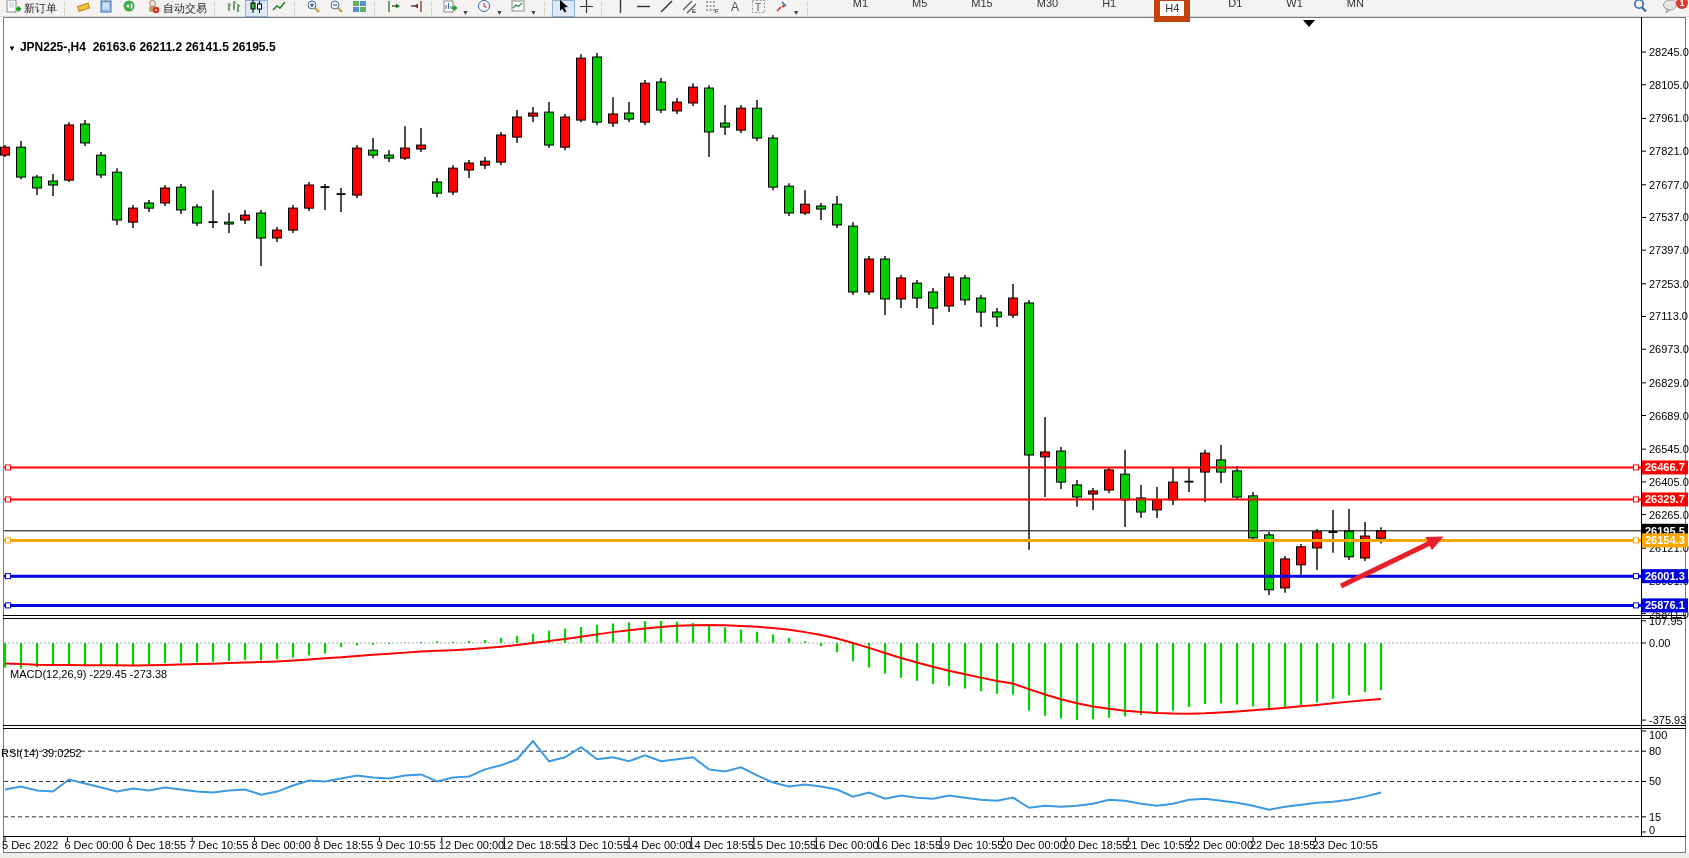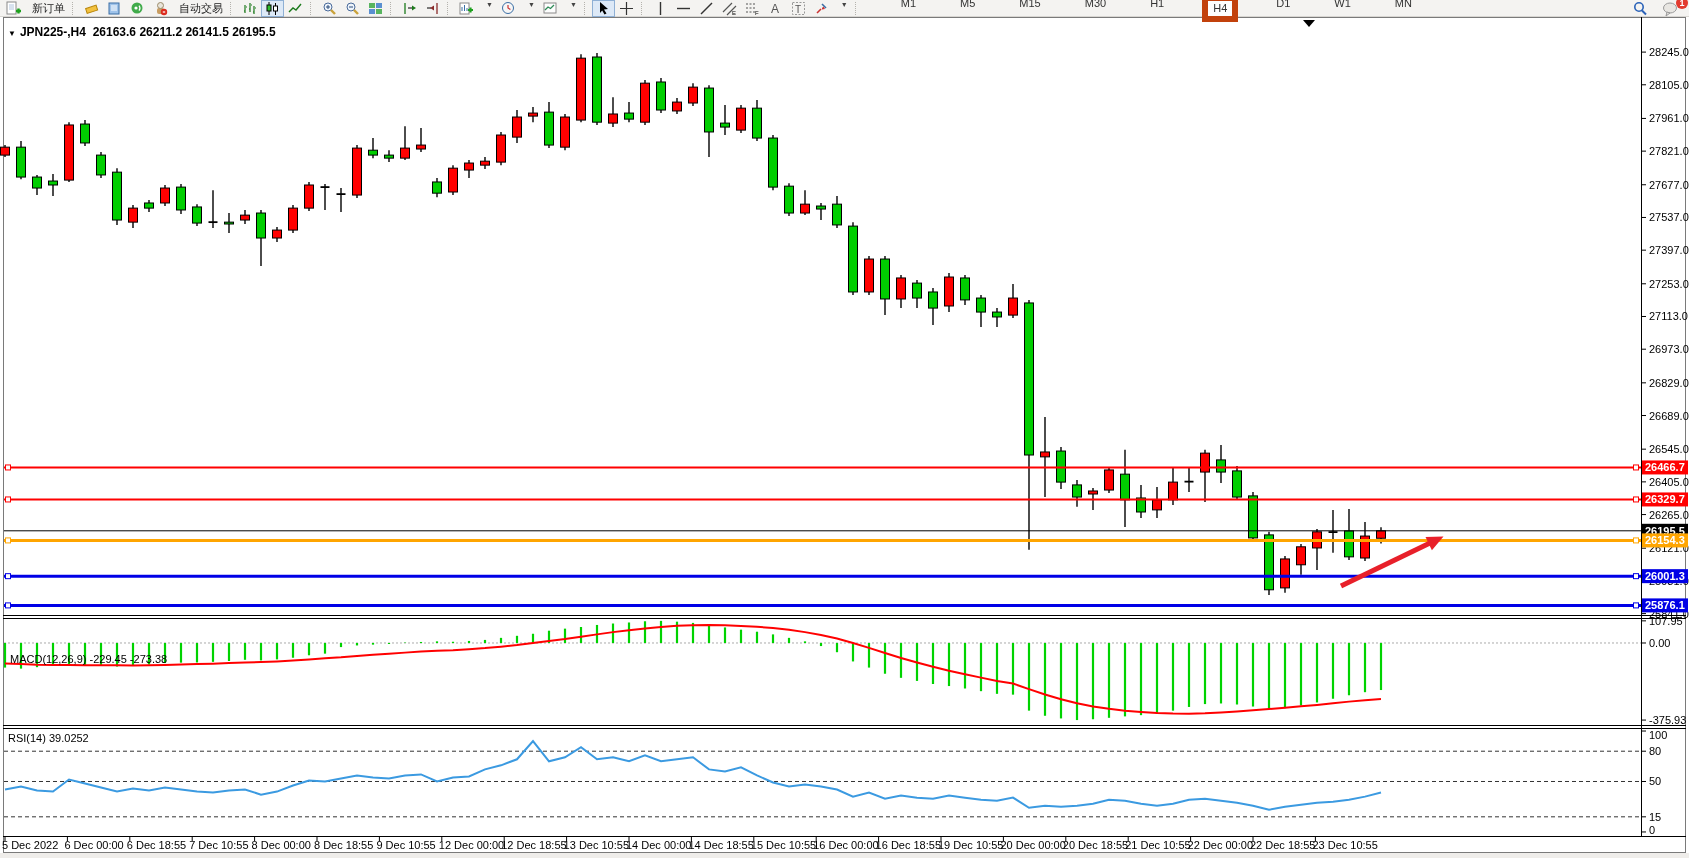--- a/index.html
+++ b/index.html
@@ -1,37 +1,37 @@
 <!DOCTYPE html>
 <html><head>
 <meta charset="utf-8">
 <style>
   html,body{margin:0;padding:0;background:#fff;}
   body{width:1689px;height:858px;position:relative;overflow:hidden;
        font-family:"Liberation Sans","DejaVu Sans",sans-serif;}
   
   #toolbar{position:absolute;left:0;top:0;width:1689px;height:17px;background:#f4f3f1;
            border-bottom:1px solid #d8d6d2;display:flex;align-items:center;padding:0 2px;box-sizing:border-box;z-index:5;}
-  .tb{height:15px;display:flex;align-items:flex-start;gap:11px;padding:0 3px;border:1px solid transparent;
+  .tb{height:15px;display:flex;align-items:flex-end;gap:3px;padding:0 3px;border:1px solid transparent;
       font-size:11px;color:#222;cursor:default;white-space:nowrap;}
   .tb.on{background:#dde9f7;border:1px solid #8fb0d5;}
   .sep{width:4px;height:13px;border-left:1px dotted #b5b3ae;margin:0 3px;}
   .caret{font-size:7px;color:#444;margin-left:1px;}
   .tf{font-size:11px;padding:1px 5px;height:13px;line-height:13px;color:#333;border:1px solid transparent;margin-left:32px;}
   .tf.on{background:#fdfdfd;border:6px solid #c2410c;}
   #tb-right{margin-left:auto;display:flex;align-items:center;gap:6px;padding-right:4px;}
   .badge{position:absolute;right:-6px;top:-4px;background:#e23a2e;color:#fff;border-radius:50%;
          width:12px;height:12px;font-size:9px;line-height:12px;text-align:center;font-weight:bold;}
   
   #chart-svg{position:absolute;left:0;top:0;z-index:1;}
-  .ovl{position:absolute;z-index:3;font-size:11px;color:#000;white-space:nowrap;}
+  .ovl{position:absolute;z-index:3;font-size:11px;color:#000;white-space:nowrap;margin-top:15px;}
   #title-bar{left:8px;top:25px;font-weight:bold;font-size:12px;}
   #title-bar .dd{font-size:8px;margin-right:4px;}
   #macd-label{left:10px;top:653px;}
-  #rsi-label{left:8px;top:732px;}
+  #rsi-label{left:1px;top:732px;}
   svg text{font-family:"Liberation Sans","DejaVu Sans",sans-serif;}
 </style>
 </head>
 <body>
 
 <div id="toolbar">
   <div class="tb">
     <span>
       <svg width="15" height="15">
           <rect x="1" y="1" width="9" height="12" fill="#fff" stroke="#8a8a8a"></rect>

